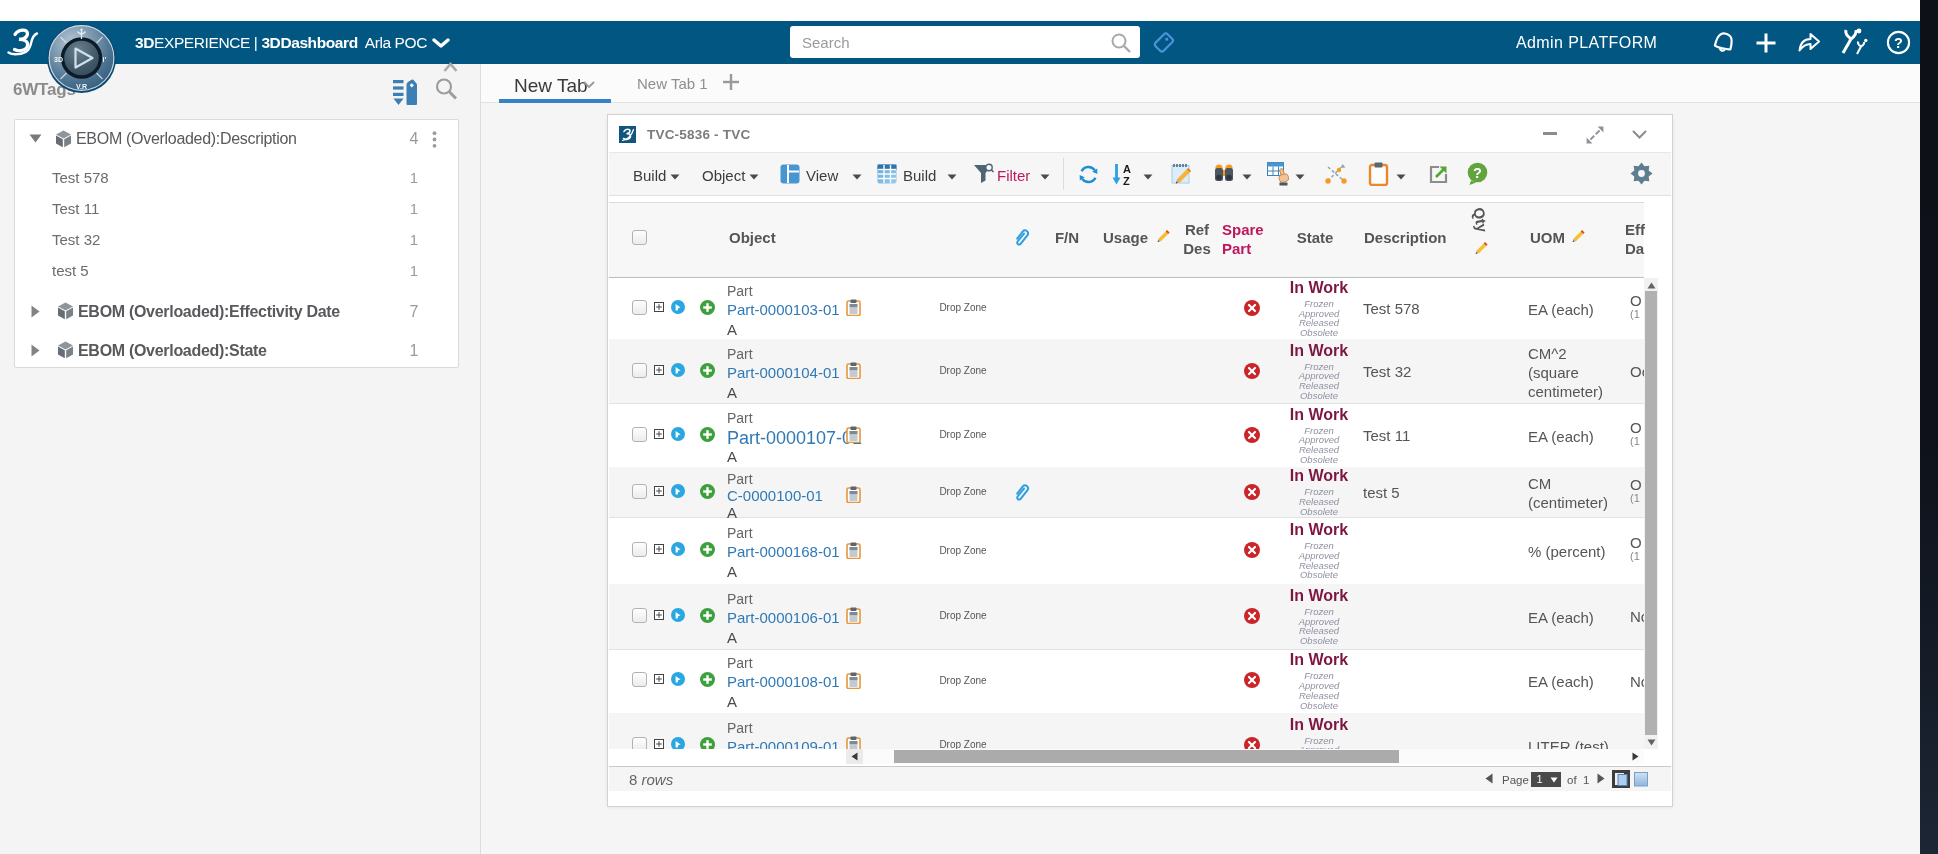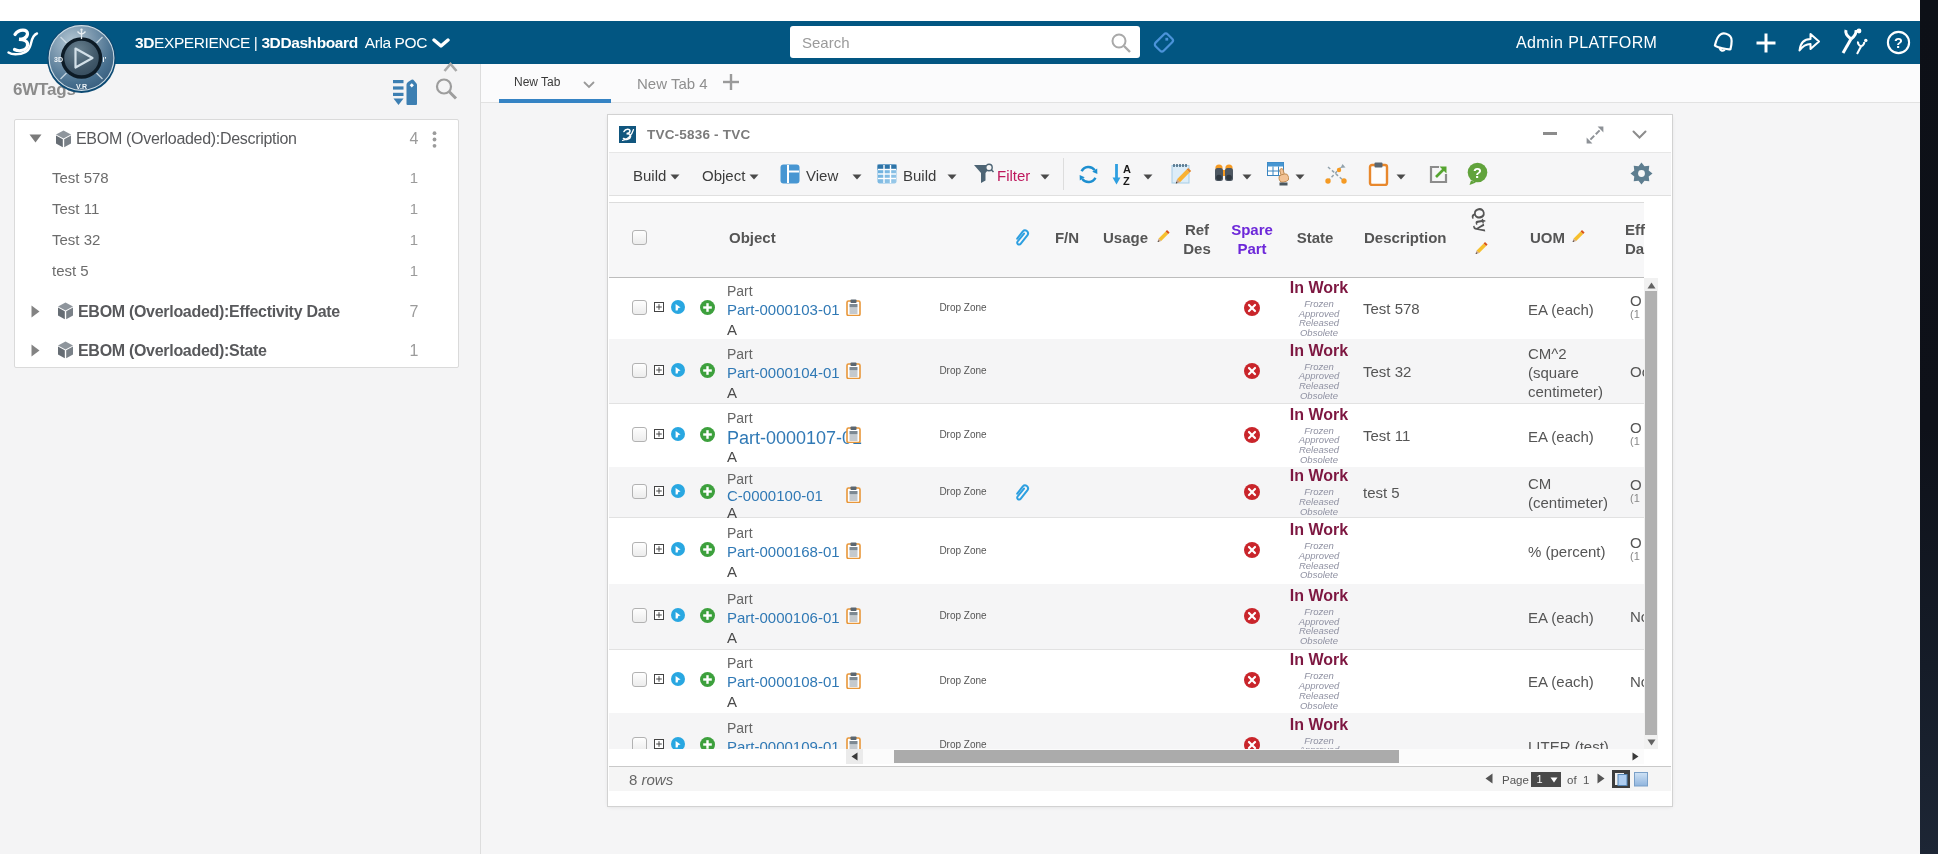--- a/index.html
+++ b/index.html
@@ -156,25 +156,25 @@
       <path d="M0.5 0.5 L8.5 6.5 L0.5 12.5 Z" fill="#838383"></path>
     </svg>
 <svg class="a" style="left:57px;top:341px" width="17" height="18" viewBox="0 0 17 18">
       <path d="M8.5 0.5 L16 4.5 L8.5 8.5 L1 4.5 Z" fill="#8e959c"></path>
       <path d="M1 5.5 L7.8 9.2 L7.8 17.2 L1 13.5 Z" fill="#666d74"></path>
       <path d="M16 5.5 L9.2 9.2 L9.2 17.2 L16 13.5 Z" fill="#7a8188"></path>
     </svg>
 <div class="a" style="left:78px;top:342px;font-size:16px;font-weight:bold;color:#58595c;letter-spacing:-0.3px">EBOM (Overloaded):State</div>
 <div class="a" style="left:404px;top:342px;width:20px;text-align:center;font-size:16px;color:#9b9b9b">1</div>
 <div class="a" style="left:481px;top:64px;width:1439px;height:39px;background:#fbfbfc;border-bottom:1px solid #e2e2e2"></div>
-<div class="a" style="left:514px;top:75px;font-size:12px;color:#3a3a3a">New Tab</div>
+<div class="a" style="left:514px;top:75px;font-size:19px;color:#3a3a3a">New Tab</div>
 <svg class="a" style="left:583px;top:81px" width="12" height="8" viewBox="0 0 12 8">
       <path d="M1.5 1.5 L6 6 L10.5 1.5" stroke="#999" stroke-width="1.8" fill="none" stroke-linecap="round"></path>
     </svg>
-<div class="a" style="left:637px;top:75px;font-size:15px;color:#8f8f8f">New Tab 4</div>
+<div class="a" style="left:637px;top:75px;font-size:15px;color:#8f8f8f">New Tab 1</div>
 <svg class="a" style="left:723px;top:74px" width="16" height="16" viewBox="0 0 16 16">
       <g stroke="#9a9a9a" stroke-width="2.4">
         <line x1="8" y1="0" x2="8" y2="16"></line>
         <line x1="0" y1="8" x2="16" y2="8"></line>
       </g>
     </svg>
 <div class="a" style="left:499px;top:99px;width:112px;height:4px;background:#3583c4"></div>
 <div class="a" style="left:608px;top:115px;width:1064px;height:691px;background:#fff;box-shadow:0 0 0 1px #d2d2d2,0 1px 4px rgba(0,0,0,0.10)"></div>
 <svg class="a" style="left:619px;top:126px" width="17" height="17" viewBox="0 0 17 17">
 <rect width="17" height="17" fill="#11567e"></rect>
@@ -344,21 +344,21 @@
     </svg>
 <div class="a" style="left:1045px;top:229px;width:44px;text-align:center;font-size:15px;font-weight:bold;color:#555">F/N</div>
 <div class="a" style="left:1103px;top:229px;font-size:15px;font-weight:bold;color:#555">Usage</div>
 <svg class="a" style="left:1156px;top:228px" width="15" height="16" viewBox="0 0 15 16">
       <polygon points="2.6,10.4 9.6,3.4 12.2,6 5.2,13" fill="#f6c02f"></polygon>
       <polygon points="9.6,3.4 11,2 13.6,4.6 12.2,6" fill="#d9541a"></polygon>
       <polygon points="2.6,10.4 1.6,14 5.2,13" fill="#c9a186"></polygon>
       <polygon points="2.1,12.3 1.6,14 3.4,13.6" fill="#4a4a4a"></polygon>
     </svg>
 <div class="a" style="left:1167px;top:220px;width:60px;text-align:center;font-size:15px;font-weight:bold;color:#555;line-height:19px">Ref<br>Des</div>
-<div class="a" style="left:1222px;top:220px;width:60px;text-align:center;font-size:15px;font-weight:bold;color:#6d28d9;line-height:19px">Spare<br>Part</div>
+<div class="a" style="left:1222px;top:220px;width:60px;text-align:left;font-size:15px;font-weight:bold;color:#be185d;line-height:19px">Spare<br>Part</div>
 <div class="a" style="left:1285px;top:229px;width:60px;text-align:center;font-size:15px;font-weight:bold;color:#555">State</div>
 <div class="a" style="left:1364px;top:229px;font-size:15px;font-weight:bold;color:#555">Description</div>
 <div class="a" style="left:1487px;top:206px;font-size:15px;font-weight:bold;color:#555;transform:rotate(80deg);transform-origin:left top;white-space:nowrap">Qty</div>
 <svg class="a" style="left:1474px;top:240px" width="15" height="16" viewBox="0 0 15 16">
       <polygon points="2.6,10.4 9.6,3.4 12.2,6 5.2,13" fill="#f6c02f"></polygon>
       <polygon points="9.6,3.4 11,2 13.6,4.6 12.2,6" fill="#d9541a"></polygon>
       <polygon points="2.6,10.4 1.6,14 5.2,13" fill="#c9a186"></polygon>
       <polygon points="2.1,12.3 1.6,14 3.4,13.6" fill="#4a4a4a"></polygon>
     </svg>
 <div class="a" style="left:1530px;top:229px;font-size:15px;font-weight:bold;color:#555">UOM</div>

